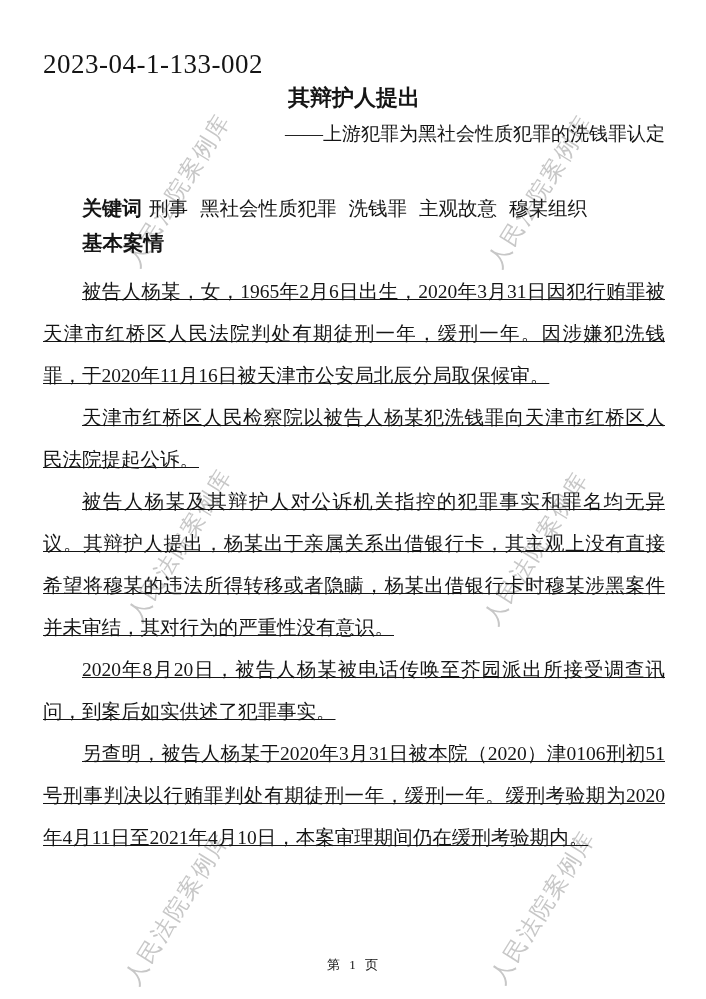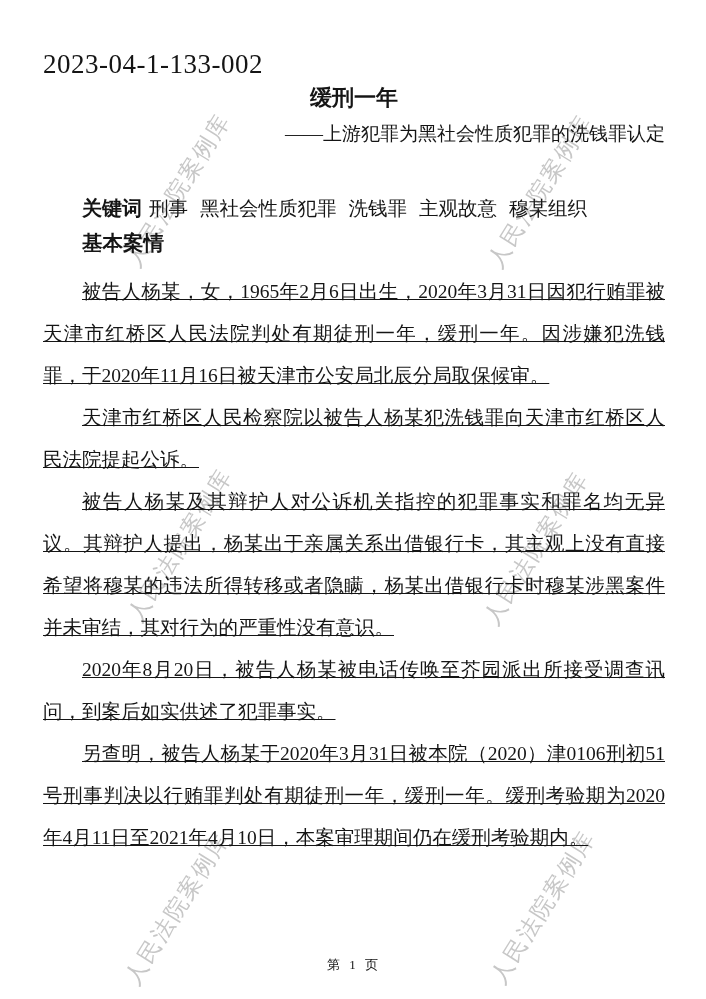--- a/index.html
+++ b/index.html
@@ -107,21 +107,21 @@
     <span class="watermark wm-3">人民法院案例库</span>
     <span class="watermark wm-4">人民法院案例库</span>
     <span class="watermark wm-5">人民法院案例库</span>
     <span class="watermark wm-6">人民法院案例库</span>
   </div>
 
   <div class="content">
 
     <div class="doc-number">2023-04-1-133-002</div>
 
-    <h1 class="case-title">缓刑一年</h1>
+    <h1 class="case-title">其辩护人提出</h1>
 
     <div class="case-subtitle">——上游犯罪为黑社会性质犯罪的洗钱罪认定</div>
 
     <div class="keywords-line">
       <span class="kw-label">关键词</span><span class="kw">刑事</span><span class="kw">黑社会性质犯罪</span><span class="kw">洗钱罪</span><span class="kw">主观故意</span><span class="kw">穆某组织</span>
     </div>
 
     <h2 class="section-heading">基本案情</h2>
 
     <div class="body-text">

